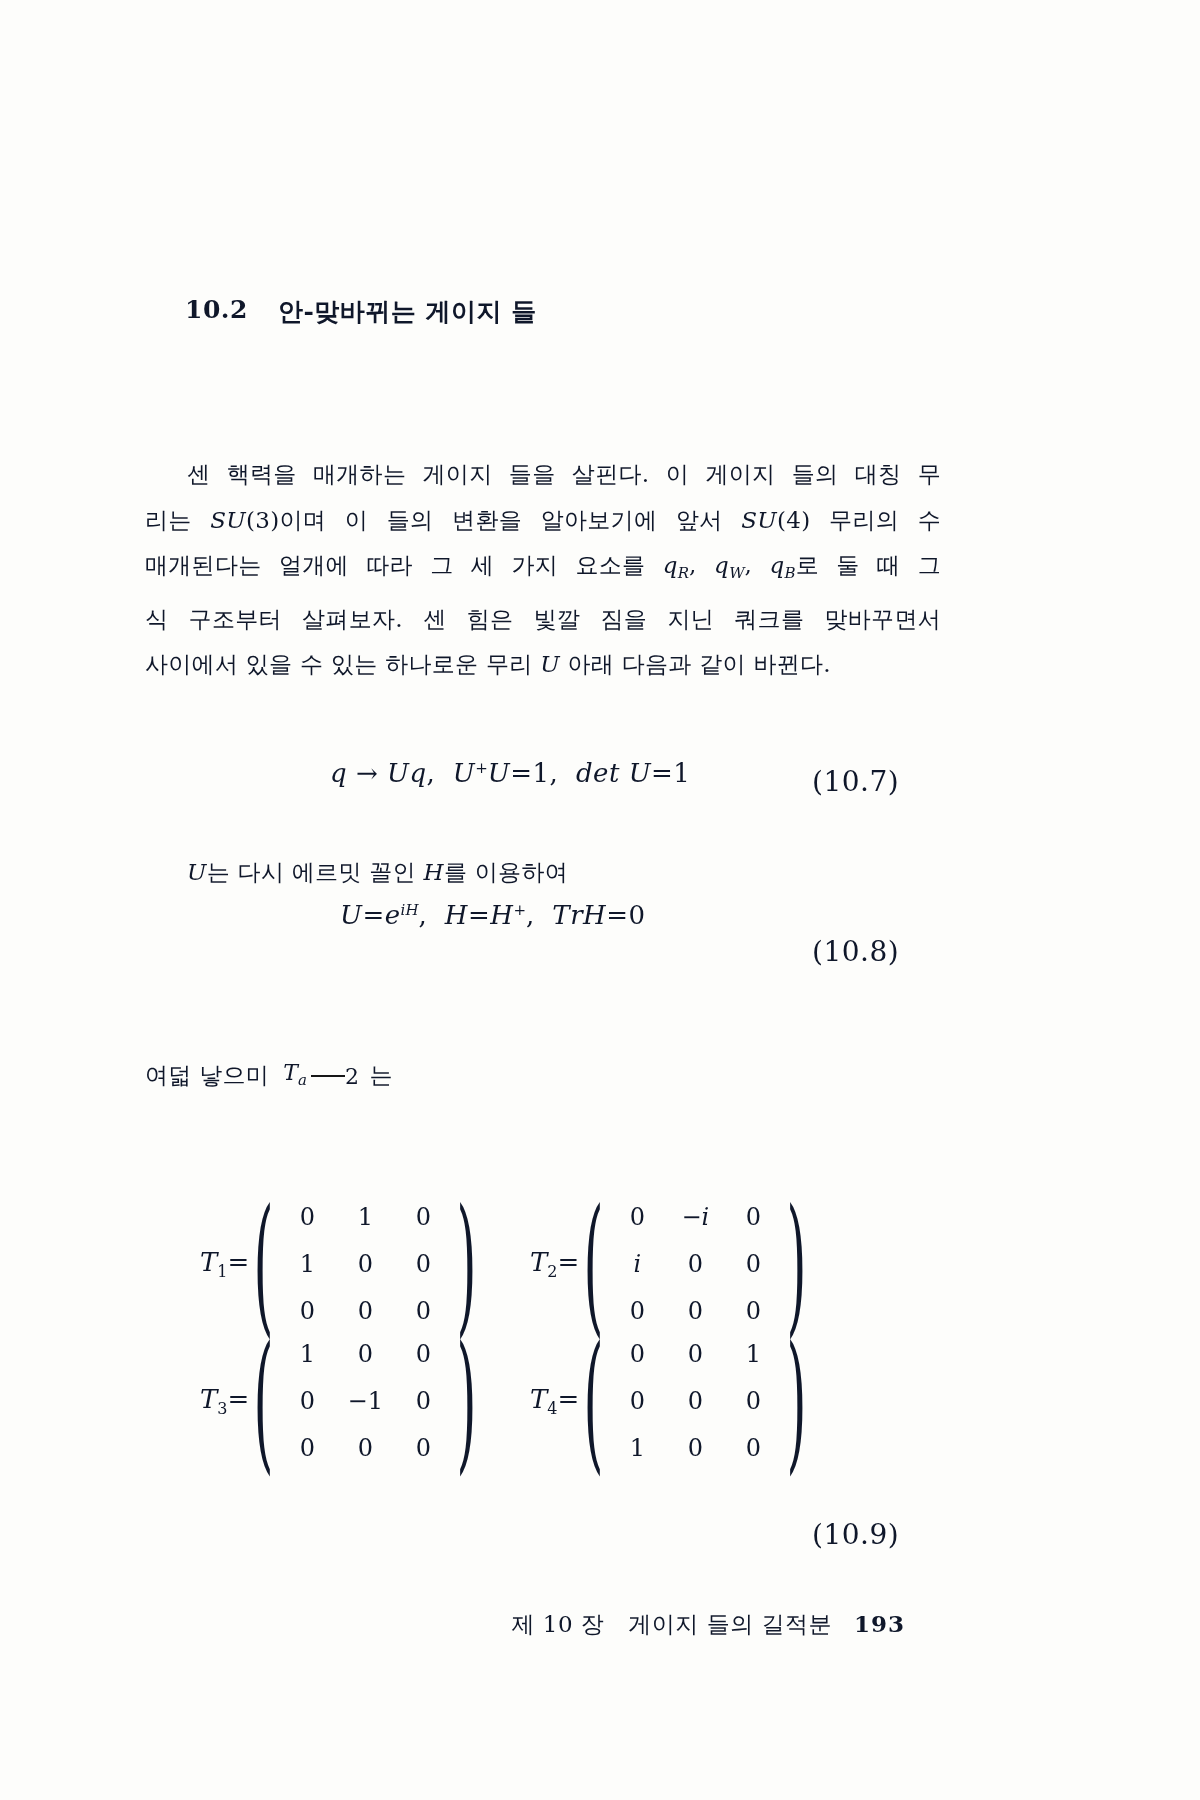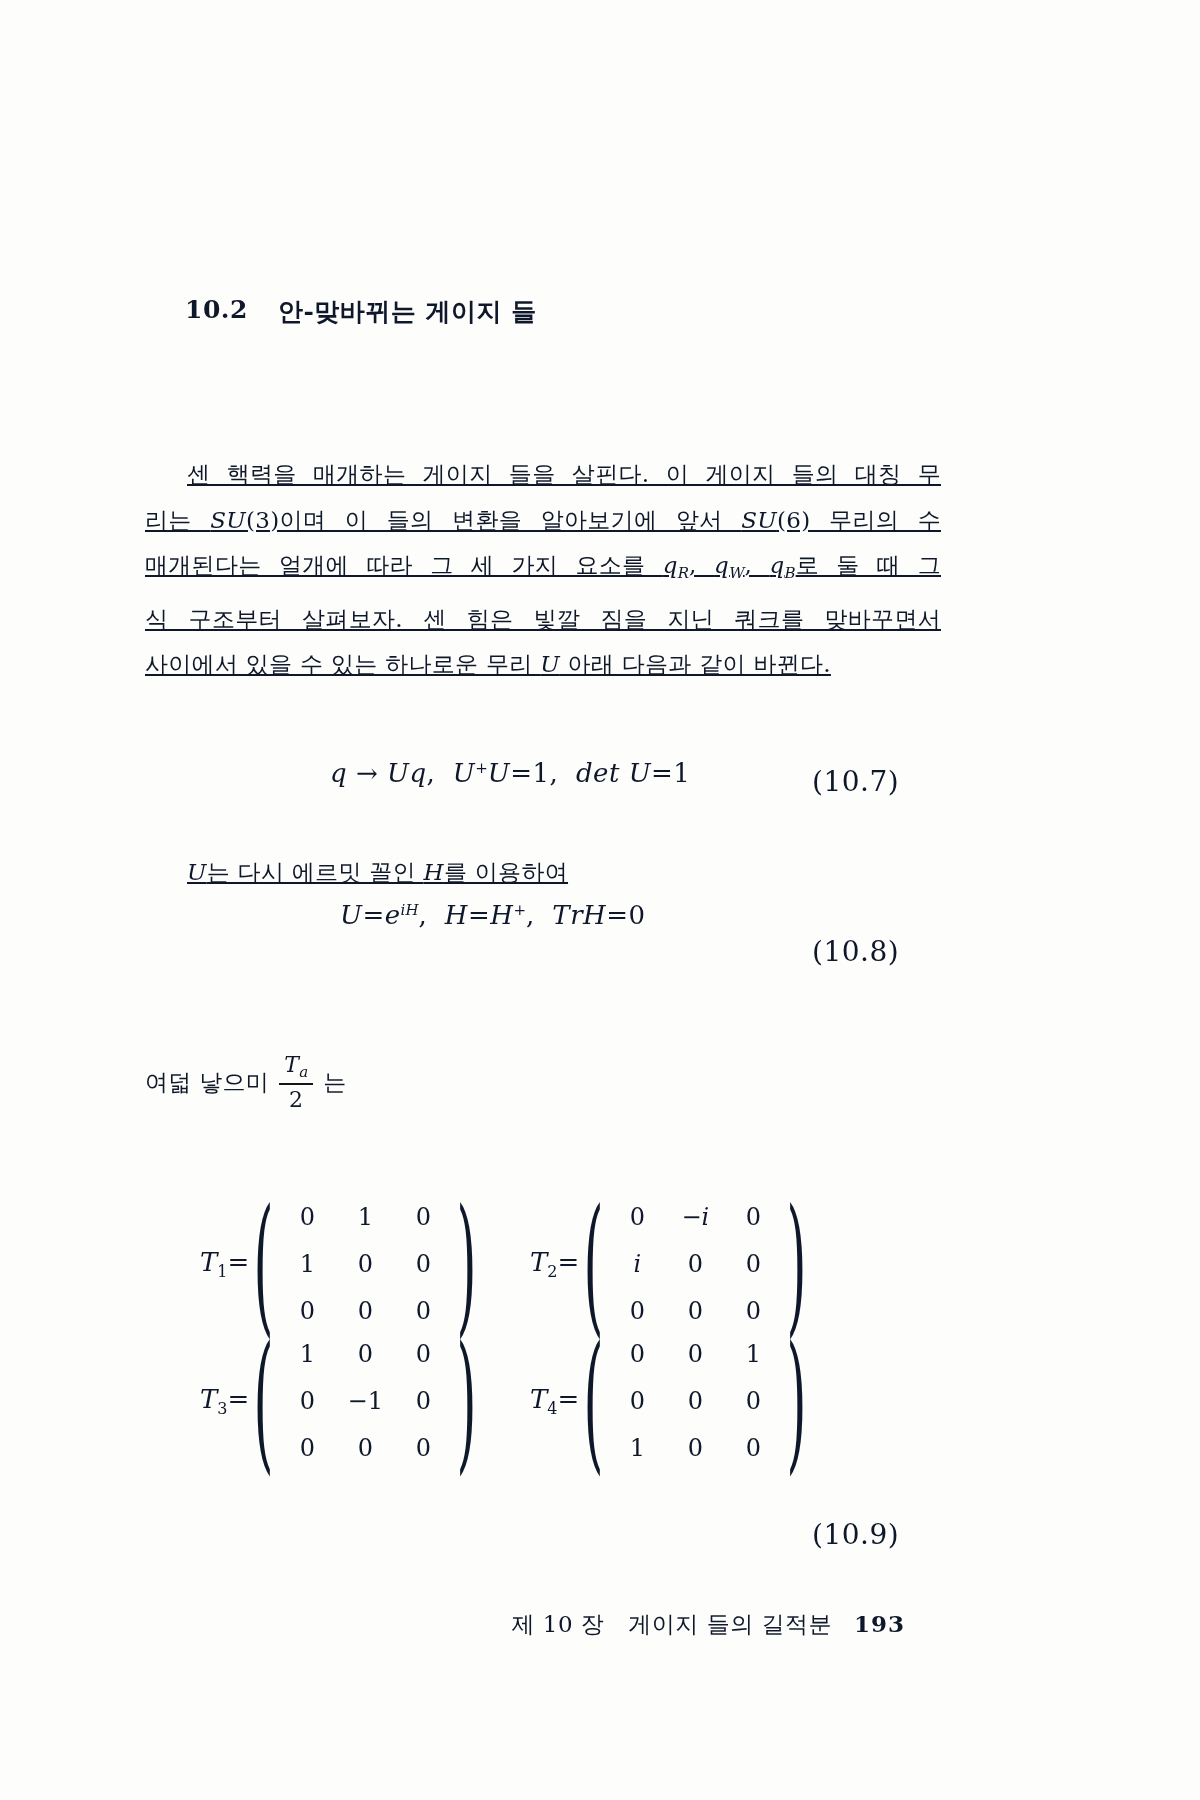--- a/index.html
+++ b/index.html
@@ -5,34 +5,34 @@
   html,body { margin:0; padding:0; background:#e8e8e6; }
   .page {
     position:relative; width:1200px; height:1800px; margin:0 auto;
     background:#fdfdfb; color:#0f172a; overflow:hidden;
     font-family:"DejaVu Serif","Liberation Serif",serif;
   }
   
   .heading { position:absolute; left:185px; top:295px; font-size:25px; font-weight:bold; letter-spacing:0.5px; display:flex; }
   .heading .hnum { margin-right:30px; }
   
-  .para { position:absolute; left:145px; width:796px; font-size:23px; line-height:45.5px; letter-spacing:0.3px;text-decoration:underline; }
+  .para { position:absolute; left:145px; width:796px; font-size:23px; line-height:45.5px; letter-spacing:0.3px; }
   .jl { text-align:justify; text-align-last:justify; }
   .ll { text-align:left; }
   .indent { padding-left:42px; box-sizing:border-box; }
   .it { font-style:italic; }
   sub.m { font-size:15px; font-style:italic; vertical-align:-5px; letter-spacing:0; }
   sup.m { font-size:15px; font-style:italic; vertical-align:9px; letter-spacing:0; }
   
   .eq { position:absolute; font-size:26px; font-style:italic; letter-spacing:0.5px; white-space:pre; }
   .eq .rm { font-style:normal; }
   .eqlabel { position:absolute; left:812px; font-size:28px; font-style:normal; letter-spacing:0.5px; }
   
   .fracline { position:absolute; left:145px; top:1052px; width:796px; display:flex; align-items:center; font-size:23px; letter-spacing:0.3px; }
-  .frac { display:inline-flex; flex-direction:column; align-items:center; margin:0 10px; }
+  .frac { display:inline-flex; flex-direction:row; align-items:center; margin:8px 10px; }
   .frac .num { font-size:22px; font-style:italic; padding:0 4px 2px; }
   .frac .bar { width:34px; border-top:2px solid #161616; }
   .frac .den { font-size:22px; padding-top:2px; }
   
   .mblock { position:absolute; display:flex; align-items:center; height:158px; }
   .mlabel { font-size:26px; font-style:italic; margin-right:2px; }
   .mlabel sub { font-size:16px; font-style:normal; vertical-align:-6px; }
   .mlabel .meq { font-style:normal; }
   .paren { display:inline-block; font-size:64px; line-height:150px; transform:scaleY(2.35) scaleX(0.8); transform-origin:center; font-weight:400; }
   .mgrid { display:grid; grid-template-columns:repeat(3,58px); grid-auto-rows:47px; align-items:center; justify-items:center; font-size:24px; margin:0 2px; }
@@ -46,21 +46,21 @@
 
 <div class="page">
 
   <div class="heading">
     <span class="hnum">10.2</span>
     <span>안-맞바뀌는 게이지 들</span>
   </div>
 
   <div class="para" style="top:452px;">
     <div class="jl indent"><span>센 핵력을 매개하는 게이지 들을 살핀다. 이 게이지 들의 대칭 무</span></div>
-    <div class="jl"><span>리는 </span><span class="it">SU</span><span>(3)이며 이 들의 변환을 알아보기에 앞서 </span><span class="it">SU</span><span>(6) 무리의 수</span></div>
+    <div class="jl"><span>리는 </span><span class="it">SU</span><span>(3)이며 이 들의 변환을 알아보기에 앞서 </span><span class="it">SU</span><span>(4) 무리의 수</span></div>
     <div class="jl"><span>매개된다는 얼개에 따라 그 세 가지 요소를 </span><span class="it">q</span><sub class="m">R</sub><span>, </span><span class="it">q</span><sub class="m">W</sub><span>, </span><span class="it">q</span><sub class="m">B</sub><span>로 둘 때 그</span></div>
     <div class="jl"><span>식 구조부터 살펴보자. 센 힘은 빛깔 짐을 지닌 쿼크를 맞바꾸면서</span></div>
     <div class="ll"><span>사이에서 있을 수 있는 하나로운 무리 </span><span class="it">U</span><span> 아래 다음과 같이 바뀐다.</span></div>
   </div>
 
   <div class="eq" style="left:330px; top:758px;"><span>q</span><span class="rm"> → </span><span>Uq</span><span class="rm">,  </span><span>U</span><sup class="m rm">+</sup><span>U</span><span class="rm">=1,  </span><span>det</span><span> </span><span>U</span><span class="rm">=1</span></div>
   <div class="eqlabel" style="top:765px;">(10.7)</div>
 
   <div class="para ll indent" style="top:850px;"><span class="it">U</span><span>는 다시 에르밋 꼴인 </span><span class="it">H</span><span>를 이용하여</span></div>
 

